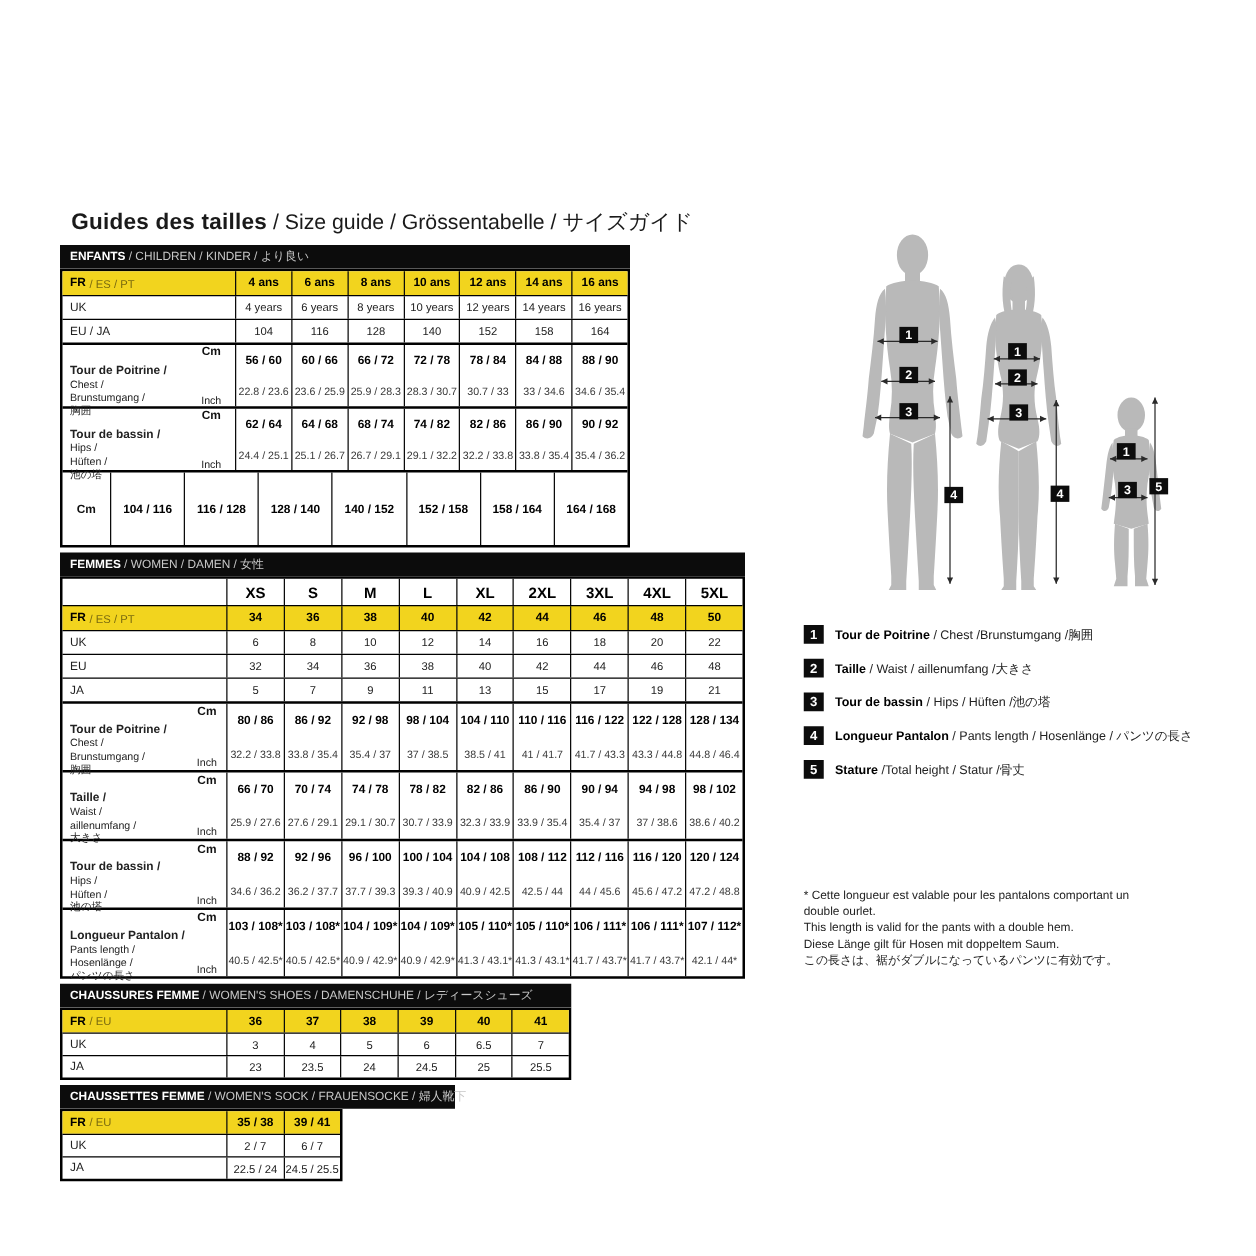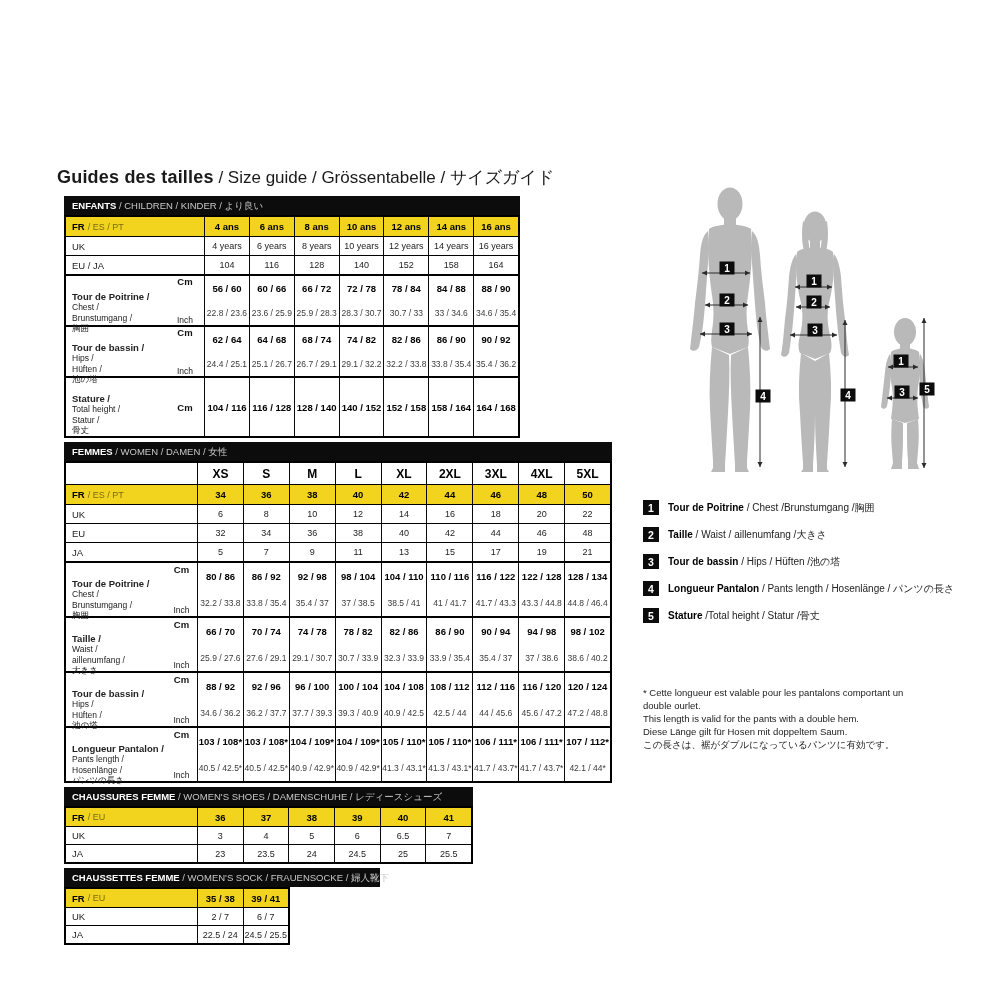--- a/index.html
+++ b/index.html
@@ -2,21 +2,21 @@
 <html><head>
 <meta charset="utf-8">
 <style>
   html,body{margin:0;padding:0;background:#fff;}
   body{width:1005px;height:1005px;position:relative;overflow:hidden;
        font-family:"Liberation Sans","DejaVu Sans",sans-serif;color:#111;}
 
   .page-title{position:absolute;left:57px;top:166px;font-size:17px;color:#1a1a1a;}
   .page-title b{font-size:18px;letter-spacing:.2px;}
 
-  .tables-col{position:absolute;left:64px;top:196px;}
+  .tables-col{position:absolute;left:48px;top:196px;}
   .size-table{position:relative;}
   .size-table + .size-table{margin-top:4px;border-radius:11px;}
   [data-table="chaussures"]{margin-top:3px;}
   [data-table="chaussettes"]{margin-top:7px;}
 
   .tbl-head{background:#0c0c0c;color:#fff;font-size:9.5px;font-weight:bold;
             line-height:19px;height:19px;padding:0 0 0 8px;box-sizing:border-box;white-space:nowrap;}
   .tbl-head .head-rest{color:#c8c8c8;font-weight:normal;}
 
   .tbl-body{border:2px solid #000;box-sizing:border-box;background:#fff;}
@@ -73,21 +73,21 @@
   [data-table="chaussettes"] .row-yellow{height:18px;}
 
   
   .figures{position:absolute;left:645px;top:183px;}
   .legend{position:absolute;left:643px;top:500px;}
   .legend-item{display:flex;align-items:center;margin-bottom:12px;height:15px;}
   .legend-num{width:16px;height:15px;background:#0c0c0c;color:#fff;font-weight:bold;font-size:10.5px;
               display:flex;align-items:center;justify-content:center;margin-right:9px;flex:none;}
   .legend-text{font-size:10px;color:#222;white-space:nowrap;}
   .legend-text b{font-size:10px;color:#000;}
-  .footnote{position:absolute;left:643px;top:686px;width:330px;font-size:9.5px;color:#222;line-height:13px;}
+  .footnote{position:absolute;left:643px;top:710px;width:330px;font-size:9.5px;color:#222;line-height:13px;}
 </style>
 </head>
 <body>
 
 <div class="page-title">
   <b>Guides des tailles</b><span> / Size guide / Grössentabelle / サイズガイド</span>
 </div>
 
 <div class="tables-col">
   <div class="size-table" data-table="enfants">
@@ -204,26 +204,20 @@
           <div class="cell val-cell mv">
             <div class="v-cm">86 / 90</div>
             <div class="v-in">33.8 / 35.4</div>
           </div>
           <div class="cell val-cell mv">
             <div class="v-cm">90 / 92</div>
             <div class="v-in">35.4 / 36.2</div>
           </div>
         </div>
         <div class="row row-measure row-single">
-          <div class="cell label-cell ml">
-            <div class="lab-main">Stature /</div>
-            <div class="lab-sub">Total height /</div>
-            <div class="lab-sub">Statur /</div>
-            <div class="lab-sub">骨丈</div>
-          </div>
           <div class="cell unit-cell">
             <div class="u-cm">Cm</div>
           </div>
           <div class="cell val-cell mv">
             <div class="v-cm">104 / 116</div>
           </div>
           <div class="cell val-cell mv">
             <div class="v-cm">116 / 128</div>
           </div>
           <div class="cell val-cell mv">

